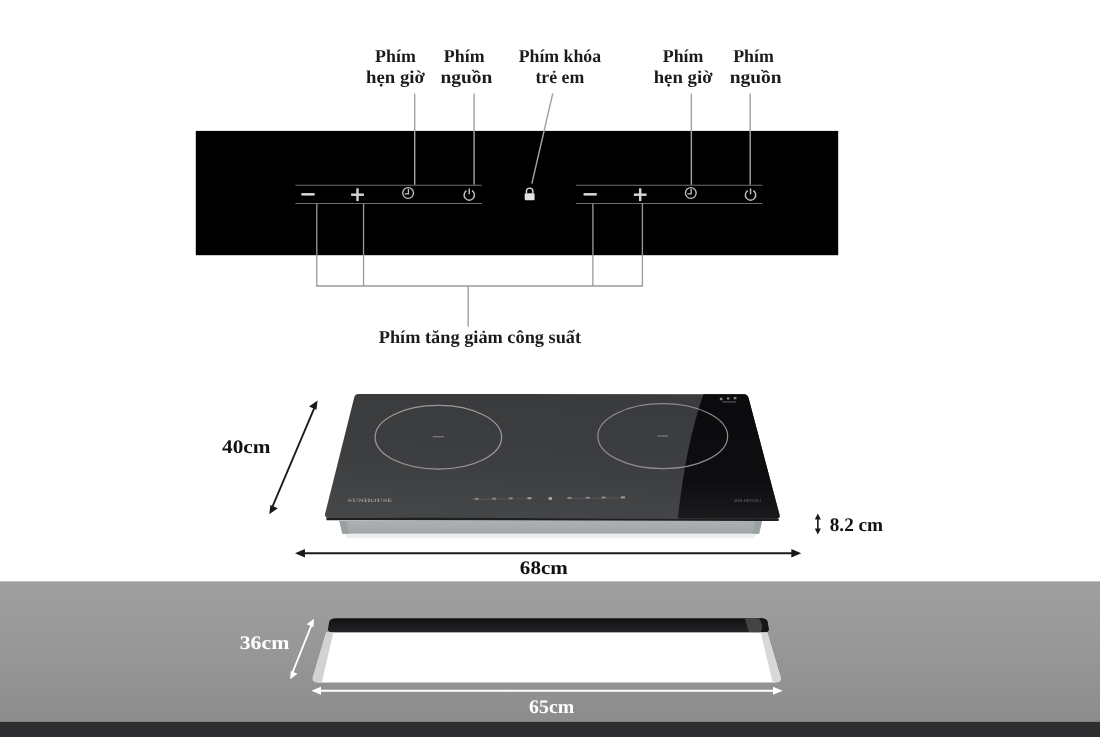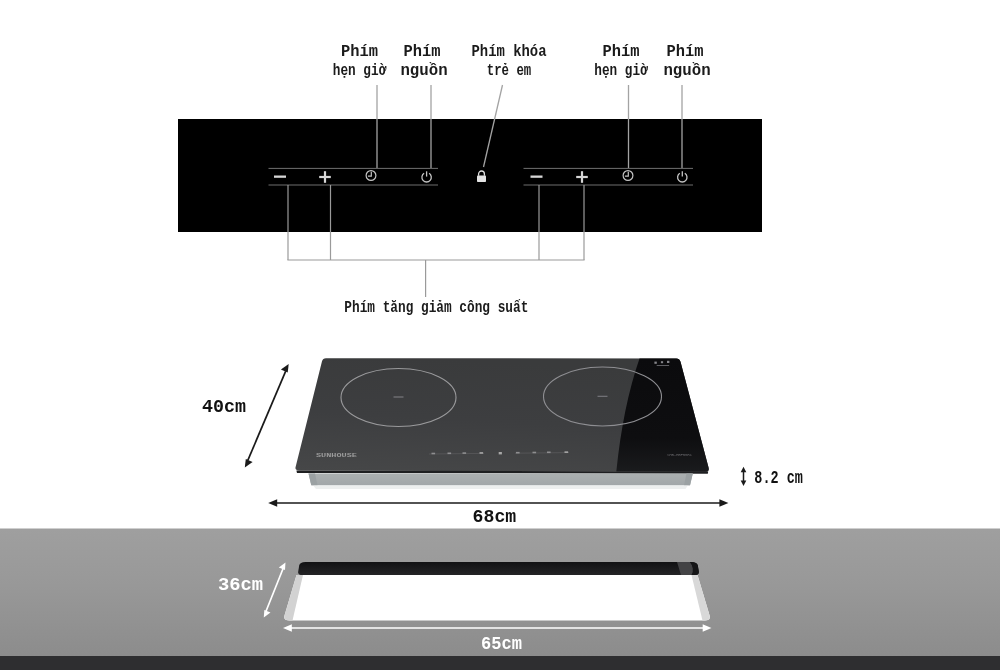--- a/index.html
+++ b/index.html
@@ -1,17 +1,17 @@
 <!DOCTYPE html>
 <html><head>
 <meta charset="utf-8">
 <style>
   html,body{margin:0;padding:0;background:#fff;}
   #page{position:relative;width:1000px;height:670px;background:#fff;overflow:hidden;
-        font-family:Liberation Mono, monospace;
+        font-family:Liberation Serif, serif;
         }
   svg{filter:blur(0px);}
 </style>
 </head>
 <body>
 <div id="page">
 <svg width="1000" height="670" viewBox="0 0 1000 670">
 <defs>
   <linearGradient id="glassGrad" x1="0.3" y1="0" x2="0.1" y2="1">
     <stop offset="0" stop-color="#3a3b3c"></stop>

